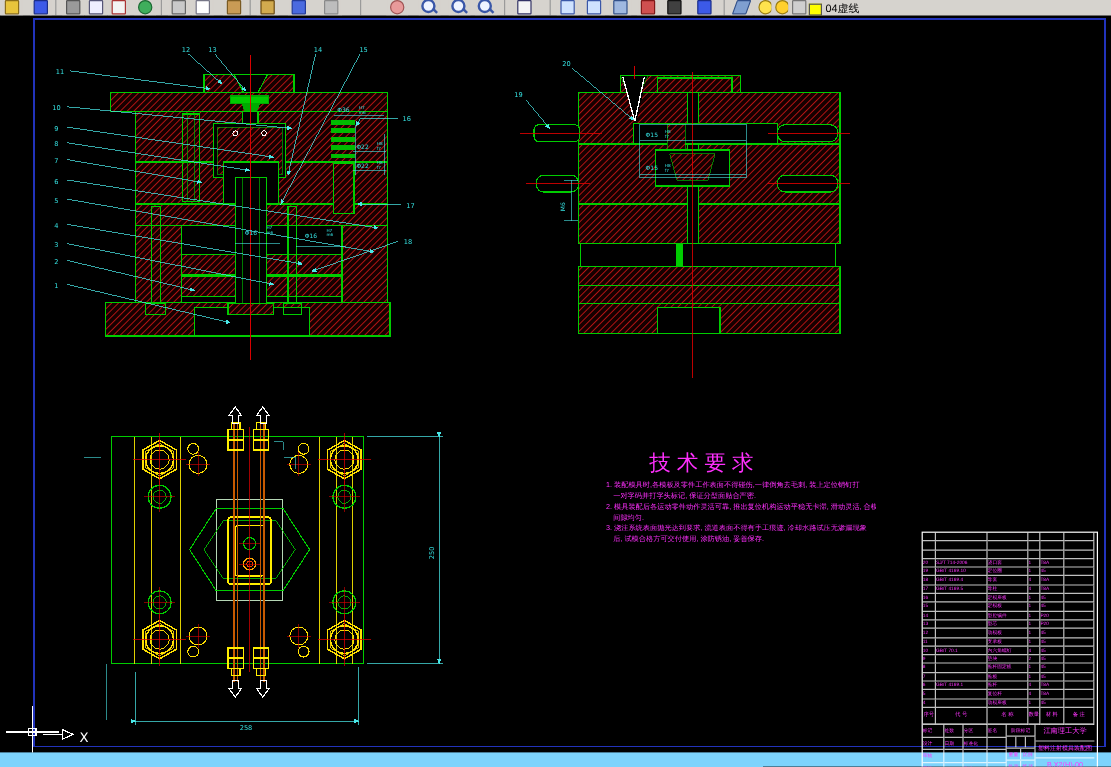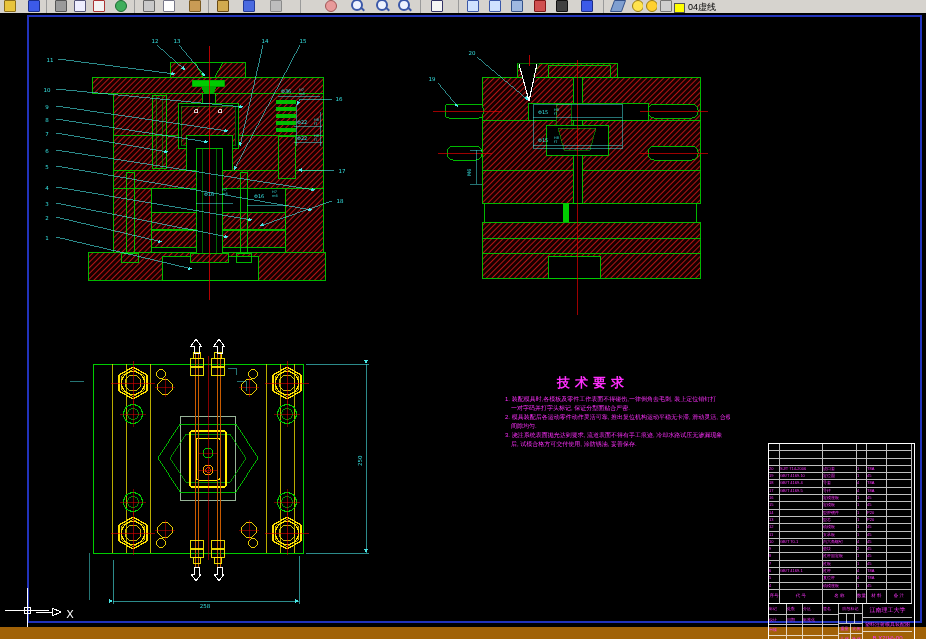--- a/index.html
+++ b/index.html
@@ -1,37 +1,37 @@
 <!DOCTYPE html>
 <html><head>
 <meta charset="utf-8">
 <style>
   html,body{margin:0;padding:0;background:#000;}
-  #root{position:relative;width:926px;height:639px;overflow:hidden;background:#a16207;
+  #root{position:relative;width:926px;height:639px;overflow:hidden;background:#7dd3fc;
         font-family:"Liberation Sans","DejaVu Sans",sans-serif;}
   
   #toolbar{position:absolute;left:0;top:0;width:926px;height:13px;background:#d6d3ce;
            border-bottom:1px solid #7f7f7f;overflow:hidden;}
   .tbtn{position:absolute;top:-3px;width:16px;height:15px;background:#d6d3ce;
         border:1px solid #d6d3ce;}
   .tbtn .ic{position:absolute;left:2px;top:2px;width:10px;height:10px;border-radius:1px;}
   .tsep{position:absolute;top:0;width:1px;height:13px;background:#9a9a9a;}
   .mag{position:absolute;left:1px;top:1px;width:8px;height:8px;border:2px solid #3a57a8;
        border-radius:50%;background:#eef3ff;}
   .mag:after{content:"";position:absolute;left:7px;top:7px;width:5px;height:2px;
        background:#3a57a8;transform:rotate(45deg);}
   #layer-swatch{position:absolute;left:674px;top:3px;width:9px;height:8px;background:#ffff00;
        border:1px solid #555;}
   #layer-label{position:absolute;left:688px;top:1px;font-size:9px;color:#000;}
   
   #canvas{position:absolute;left:0;top:13px;width:926px;height:614px;background:#000;}
   #canvas svg{position:absolute;left:0;top:0;}
   
   #techreq{position:absolute;left:505px;top:361px;width:225px;color:#ff2ffd;}
-  #techreq .tr-title{font-size:13px;font-weight:bold;letter-spacing:5px;margin-left:52px;margin-bottom:3px;}
+  #techreq .tr-title{font-size:18px;font-weight:normal;letter-spacing:5px;margin-left:36px;margin-bottom:3px;}
   #techreq .tr-line{font-size:6px;line-height:9px;white-space:nowrap;overflow:hidden;}
   
   #titleblock{position:absolute;left:768px;top:430px;width:145px;height:195px;
       border:1px solid #fff;color:#ff35ff;}
   .bomgrid{display:grid;grid-template-columns:11px 43px 34px 10px 20px 25px;}
   .bomgrid .c{border-right:1px solid rgba(255,255,255,.75);border-bottom:1px solid rgba(255,255,255,.75);
       height:6.3px;font-size:4px;line-height:6px;overflow:hidden;white-space:nowrap;color:#ff35ff;}
   #bom-header{display:grid;grid-template-columns:11px 43px 34px 10px 20px 25px;}
   #bom-header .h{border-right:1px solid rgba(255,255,255,.75);border-bottom:1px solid #fff;
       height:13px;font-size:4.5px;line-height:12px;text-align:center;overflow:hidden;color:#ff35ff;}

